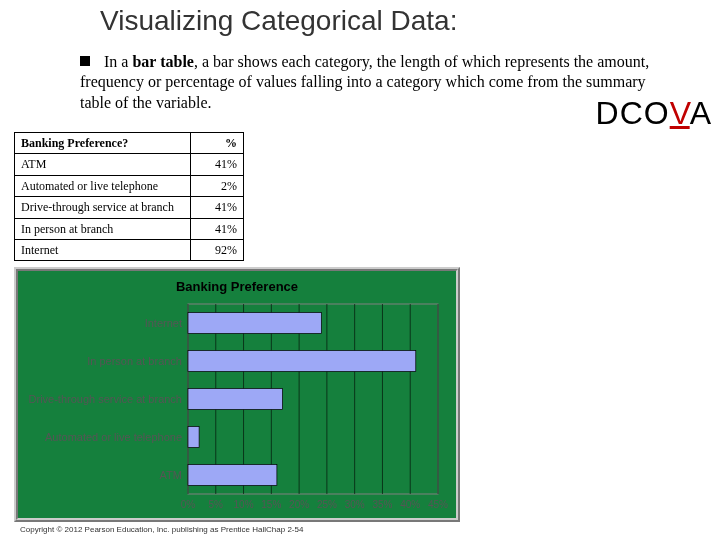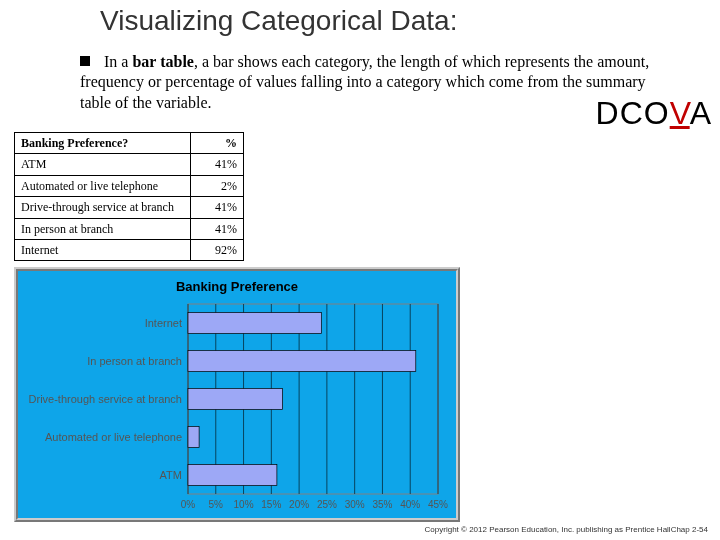--- a/index.html
+++ b/index.html
@@ -67,21 +67,21 @@
   table.data th {
     font-weight: bold;
     text-align: left;
   }
   table.data th.pct, table.data td.pct {
     text-align: right;
     width: 40px;
   }
   .chart-box {
     border: 4px ridge #ccc;
-    background: #0ea5e9;
+    background: #15803d;
     width: 438px;
   }
   .chart-title {
     font-family: Arial, sans-serif;
     font-weight: bold;
     font-size: 13px;
     text-align: center;
     padding: 8px 0 4px 0;
   }
   svg { display: block; }
@@ -94,27 +94,27 @@
     font-family: Arial, sans-serif;
     font-size: 10px;
     fill: #555;
   }
   .grid { stroke: #000; stroke-width: 0.6; }
   .border { stroke: #808080; stroke-width: 1; fill: none; }
   .bar { fill: #9da8f6; stroke: #000; stroke-width: 0.7; }
   .footer {
     position: absolute;
     bottom: 6px;
-    left: 12px;
+    left: 20px;
     right: 12px;
     font-family: Arial, sans-serif;
     font-size: 8px;
     color: #333;
     display: flex;
-    justify-content: flex-end;
+    justify-content: flex-start;
   }
 </style>
 </head>
 <body>
 
 <div class="slide-title">
   <span>Visualizing Categorical Data:</span><br>
 </div>
 
 <div class="dcova">

